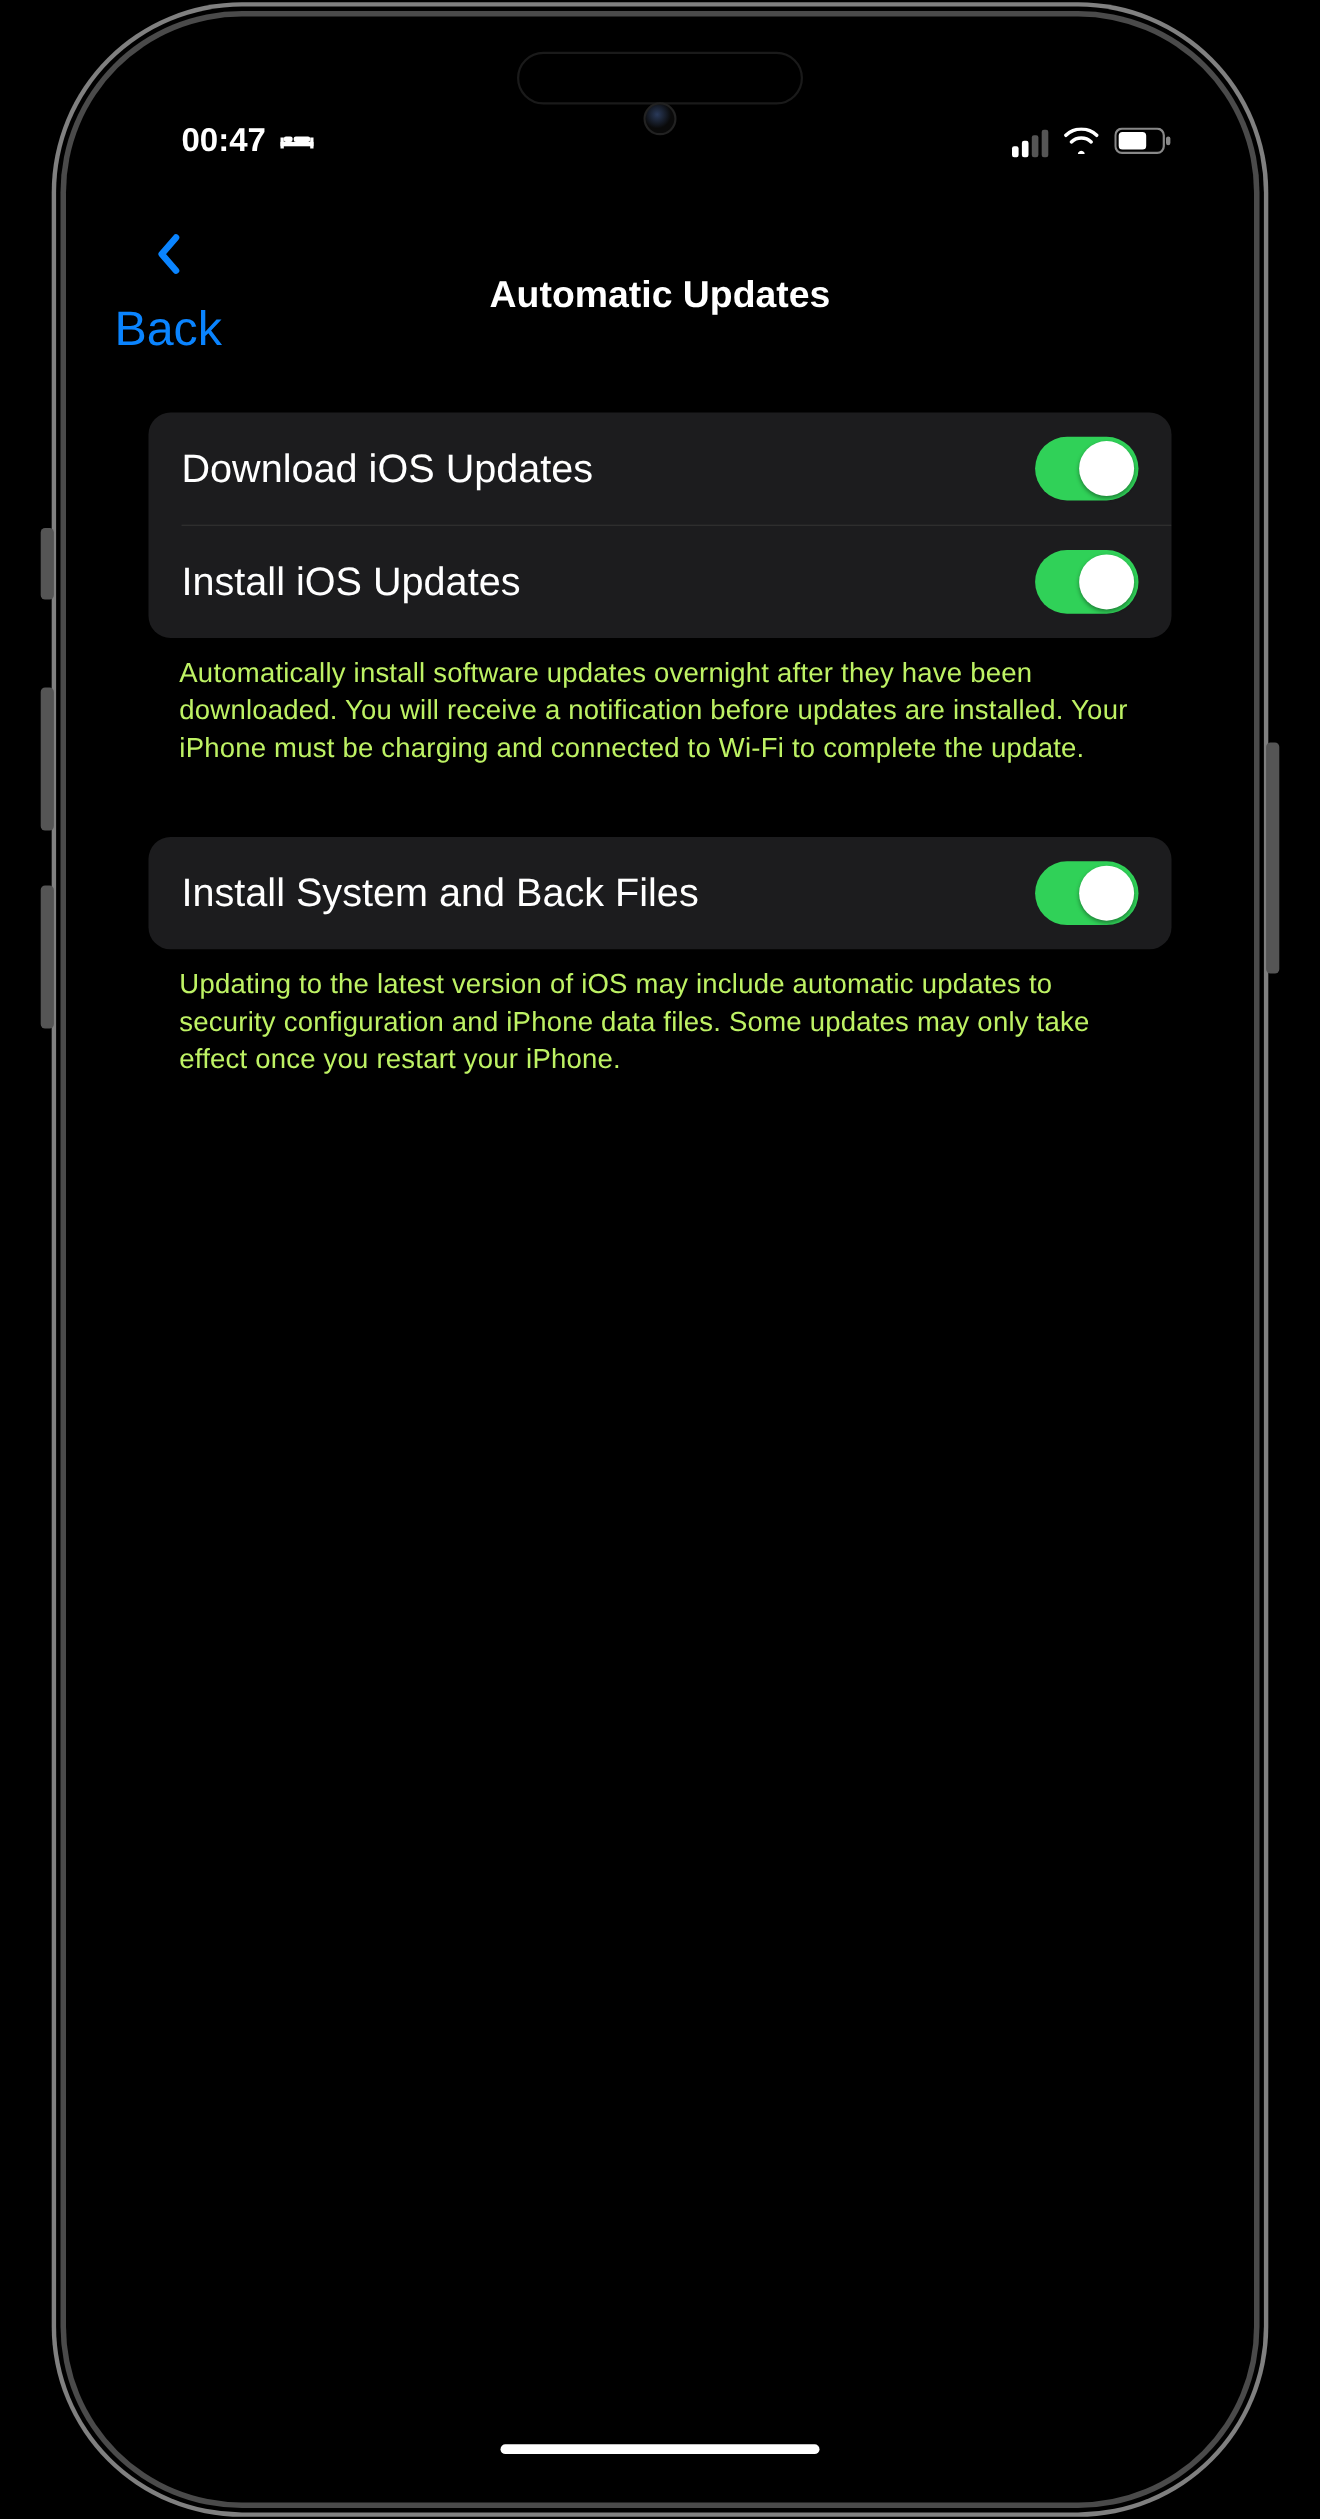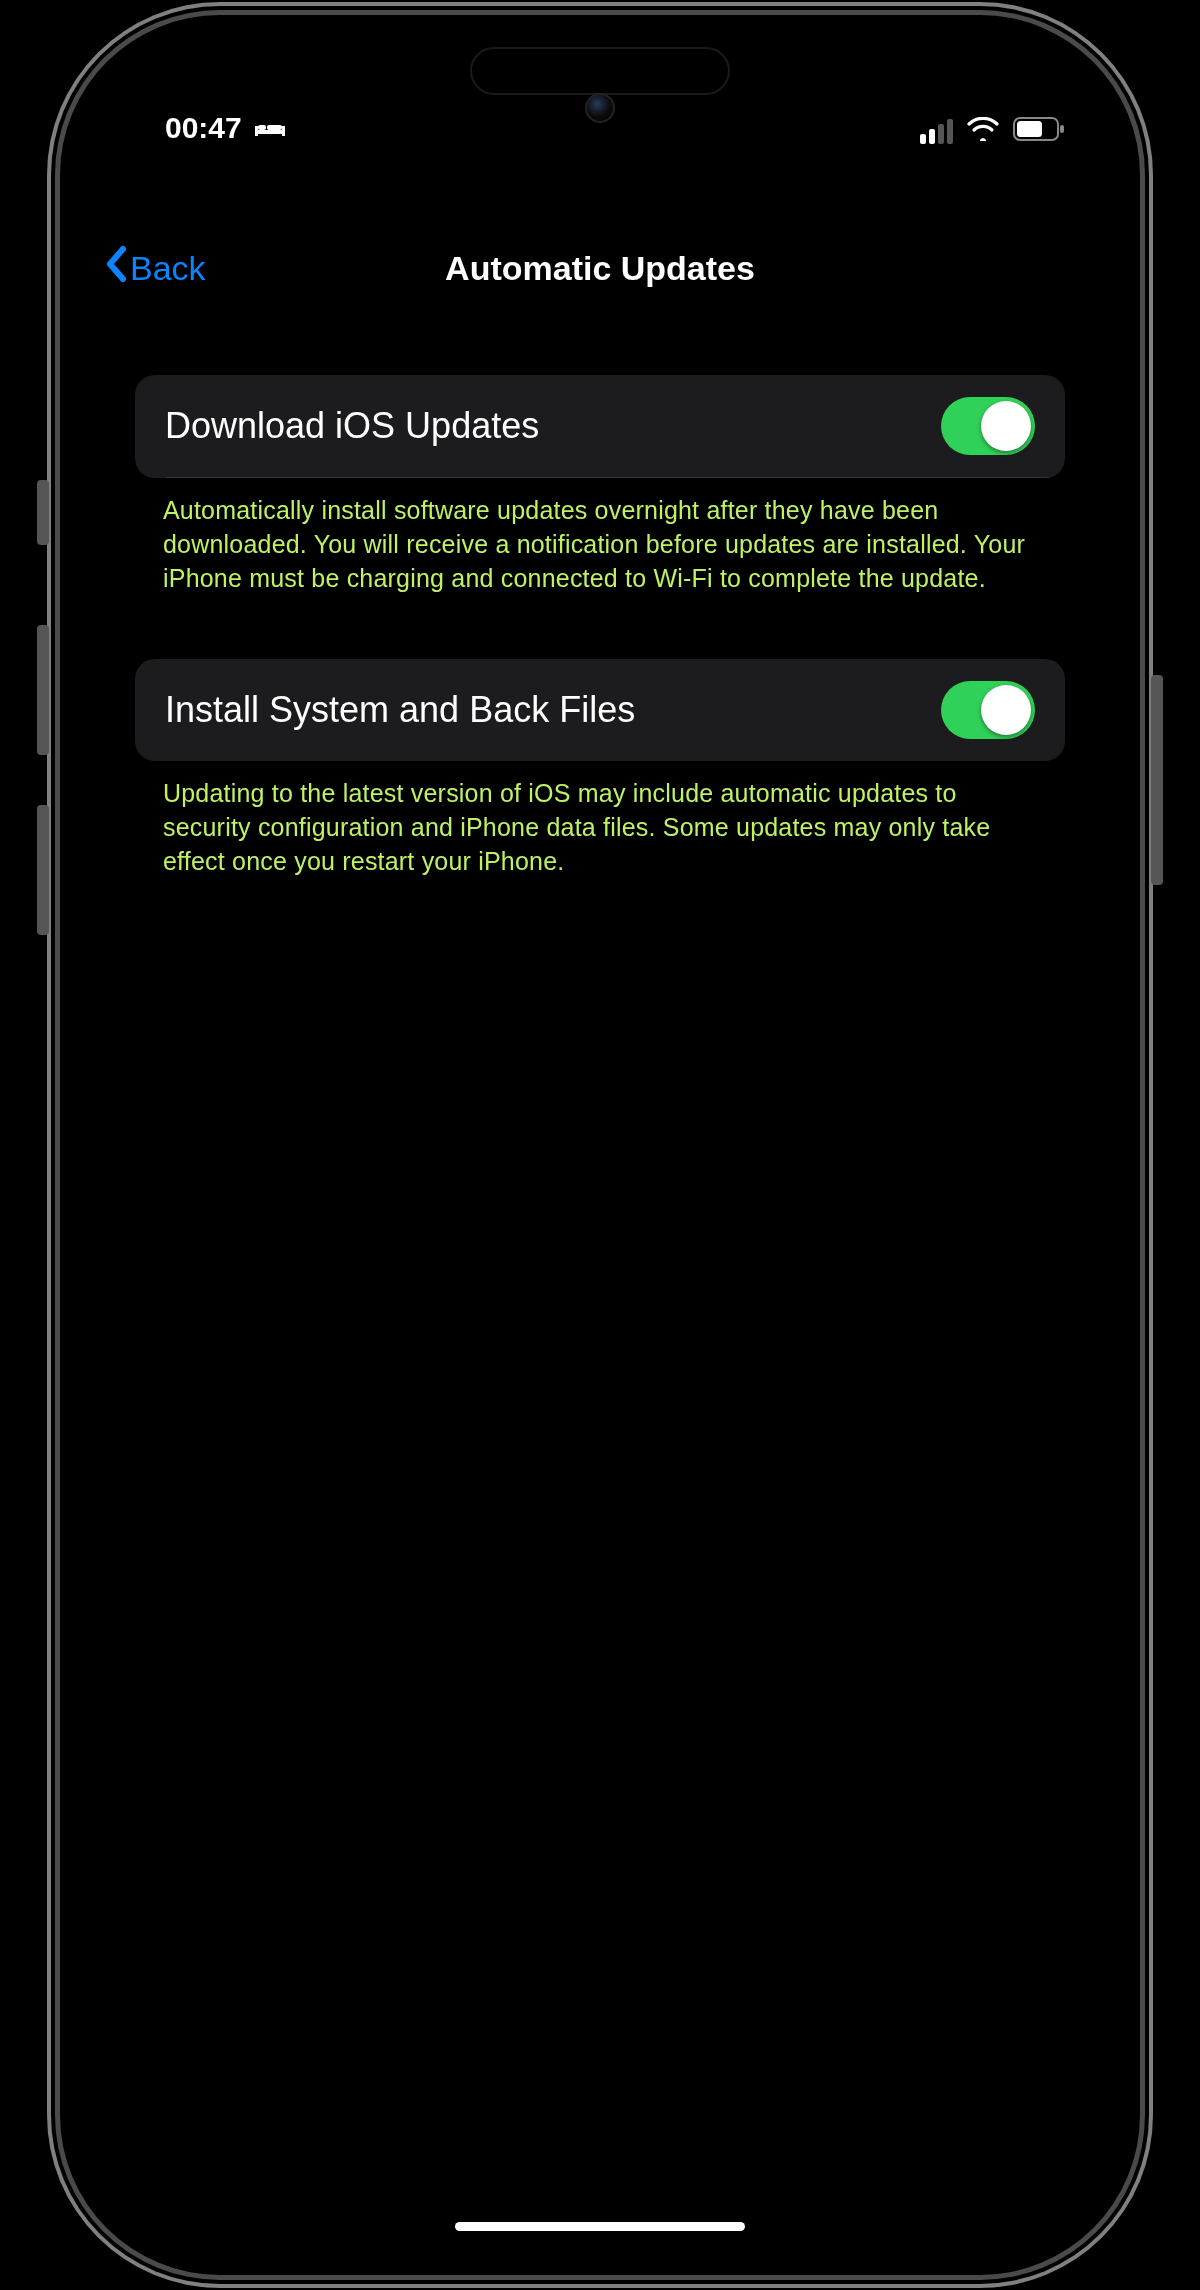--- a/index.html
+++ b/index.html
@@ -119,25 +119,26 @@
       left: 0;
       right: 0;
       height: 90px;
       display: flex;
       align-items: center;
       padding: 0 20px;
     }
     .back-group {
       display: flex;
       align-items: center;
-      gap: 2px;
+      gap: 14px;
       color: #0a84ff;
-      font-size: 34px;
+      font-size: 44px;
       position: absolute;
       left: 24px;
+      flex-direction: column;
     }
     .nav-title {
       font-size: 34px;
       font-weight: 700;
       color: #fff;
       width: 100%;
       text-align: center;
     }
 
     .content {
@@ -267,20 +268,26 @@
     <div class="content">
 
       <div class="group">
         <div class="row">
           <span>Download iOS Updates</span>
           <div class="toggle">
               <div class="knob"></div>
             </div>
         </div>
         <div class="separator"></div>
+        <div class="row">
+          <span>Install iOS Updates</span>
+          <div class="toggle">
+              <div class="knob"></div>
+            </div>
+        </div>
       </div>
       <div class="footer-text">Automatically install software updates overnight after they have been downloaded. You will receive a notification before updates are installed. Your iPhone must be charging and connected to Wi-Fi to complete the update.</div>
 
       <div class="group group2">
         <div class="row">
           <span>Install System and Back Files</span>
           <div class="toggle">
               <div class="knob"></div>
             </div>
         </div>

